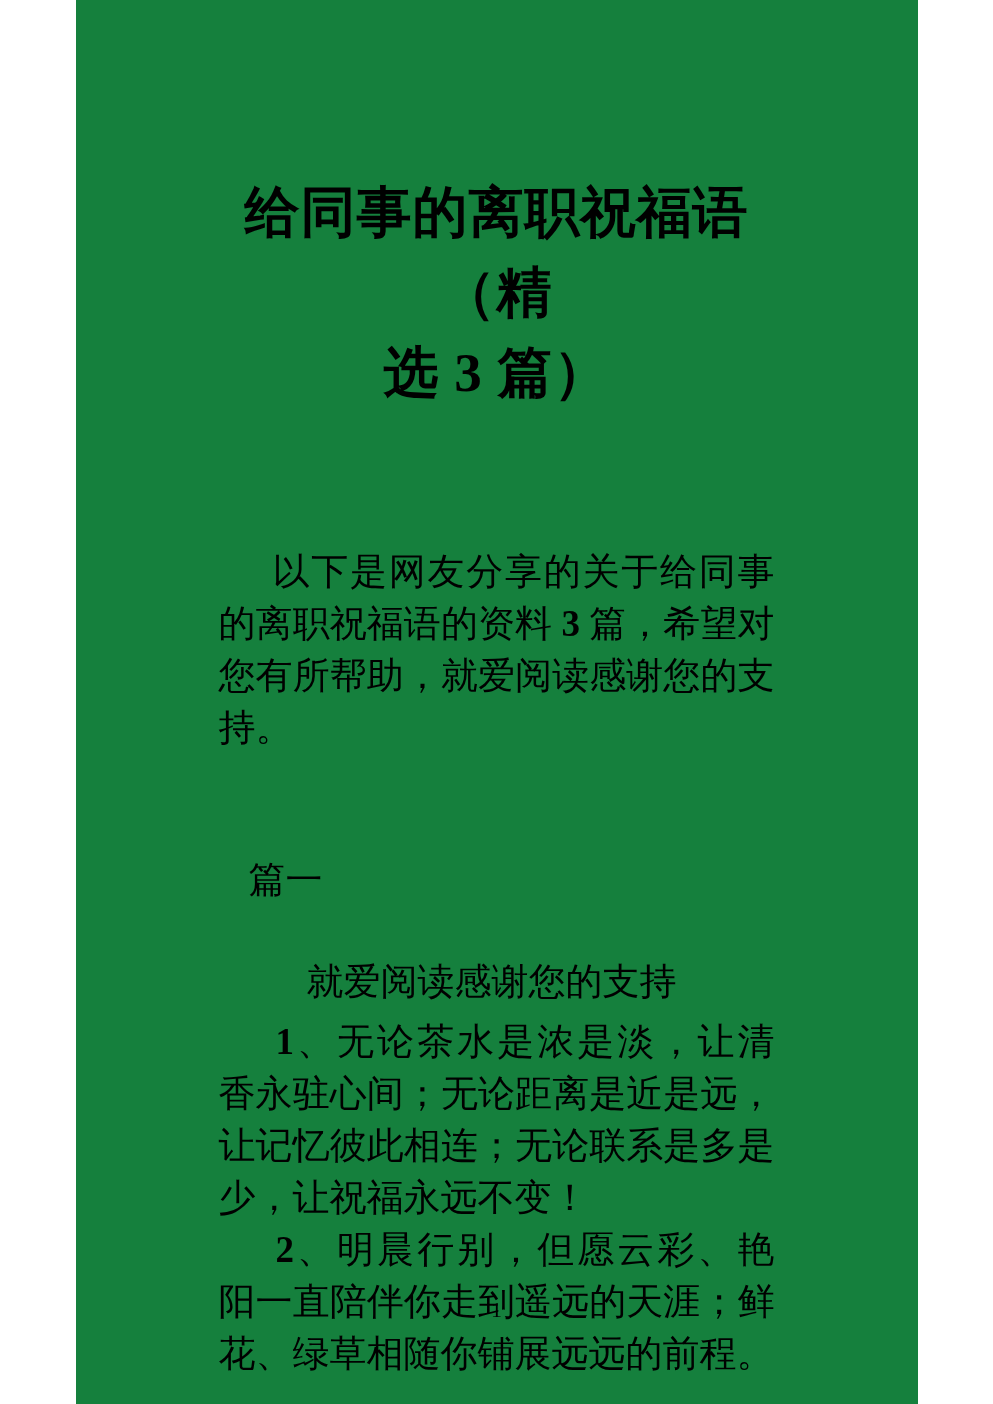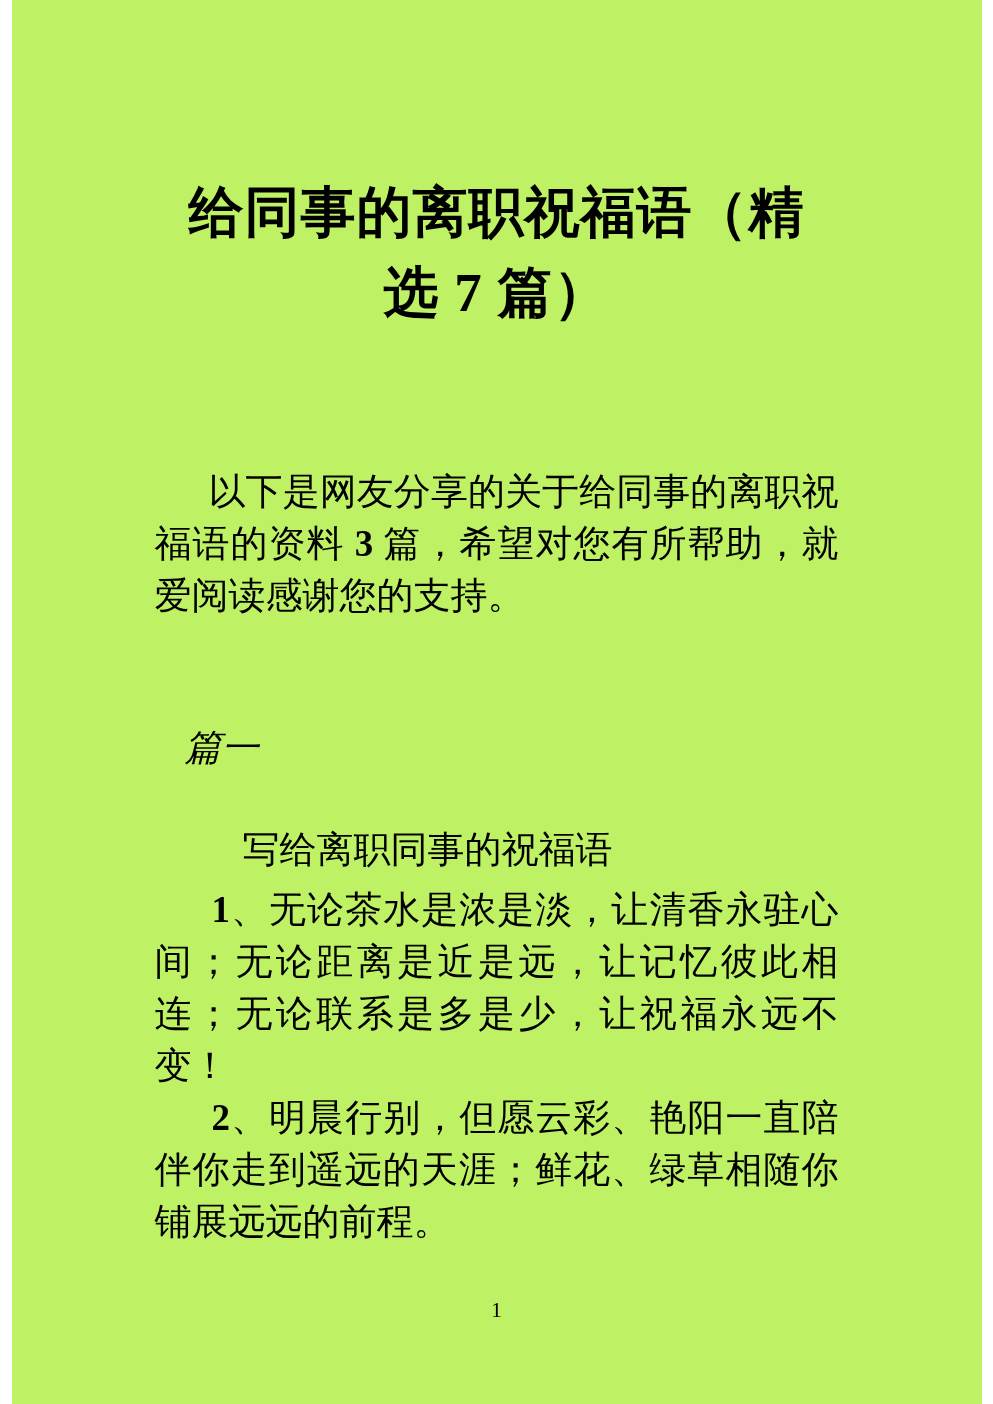--- a/index.html
+++ b/index.html
@@ -2,24 +2,24 @@
 <html><head>
 <meta charset="utf-8">
 <style>
   html, body {
     margin: 0;
     padding: 0;
     background: #ffffff;
   }
   .page {
     position: relative;
-    width: 970px;
+    width: 842px;
     height: 1404px;
     margin: 0 auto;
-    background: #bef264;
+    background: #15803d;
     color: #000000;
     font-family: "Liberation Serif", "DejaVu Serif", serif;
     overflow: hidden;
   }
   .doc-title {
     margin: 173px 118px 0;
     font-size: 55px;
     line-height: 80px;
     font-weight: bold;
     text-align: center;
@@ -35,21 +35,20 @@
     padding: 0;
   }
   .intro {
     margin-top: 133px;
     text-align: justify;
     text-indent: 54px;
   }
   .section-heading {
     margin-top: 100px;
     text-indent: 30px;
-    font-style: italic;
   }
   .section-subheading {
     margin-top: 50px;
     text-indent: 88px;
   }
   .list-item {
     text-align: justify;
     text-indent: 57px;
   }
   .list-item.first {
@@ -68,27 +67,27 @@
     line-height: 26px;
   }
 </style>
 </head>
 <body>
 
 <div class="page">
 
   <h1 class="doc-title">
     <span class="line">给同事的离职祝福语（精</span>
-    <span class="line">选 7 篇）</span>
+    <span class="line">选 3 篇）</span>
   </h1>
 
   <p class="body-text intro">以下是网友分享的关于给同事的离职祝福语的资料 <b class="num">3</b> 篇，希望对您有所帮助，就爱阅读感谢您的支持。</p>
 
   <div class="section">
     <p class="body-text section-heading">篇一</p>
-    <p class="body-text section-subheading">写给离职同事的祝福语</p>
+    <p class="body-text section-subheading">就爱阅读感谢您的支持</p>
     <p class="body-text list-item first"><b class="num">1</b>、无论茶水是浓是淡，让清香永驻心间；无论距离是近是远，让记忆彼此相连；无论联系是多是少，让祝福永远不变！</p>
     <p class="body-text list-item"><b class="num">2</b>、明晨行别，但愿云彩、艳阳一直陪伴你走到遥远的天涯；鲜花、绿草相随你铺展远远的前程。</p>
   </div>
 
   <div class="page-number">1</div>
 
 </div>
 
 </body></html>

